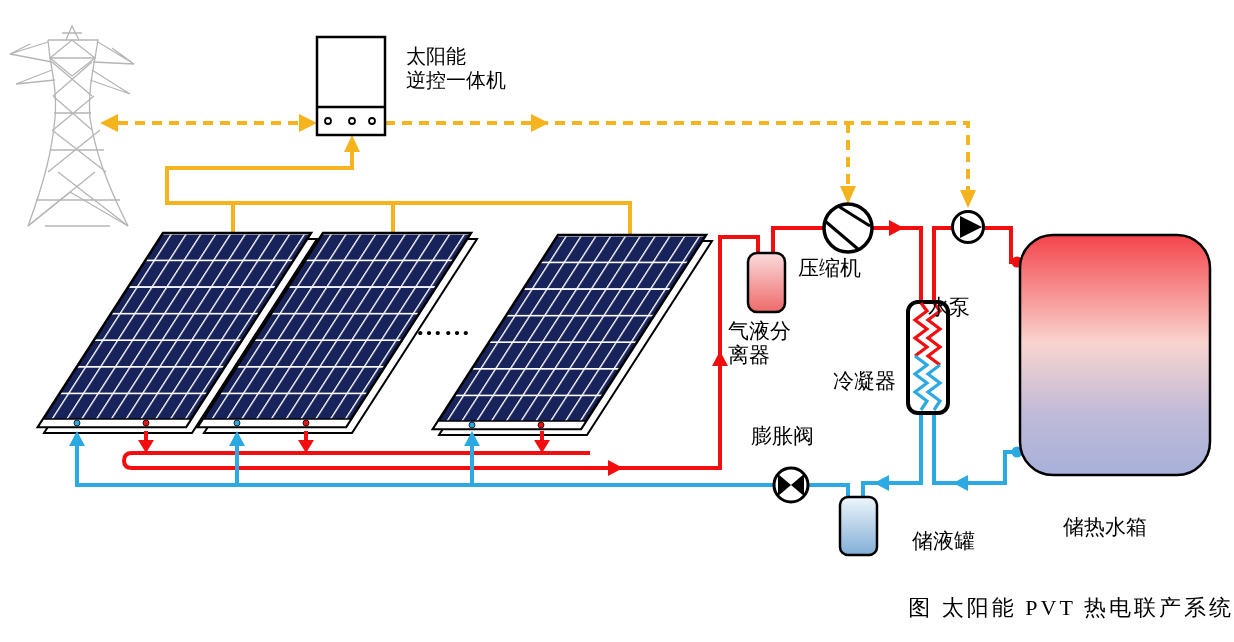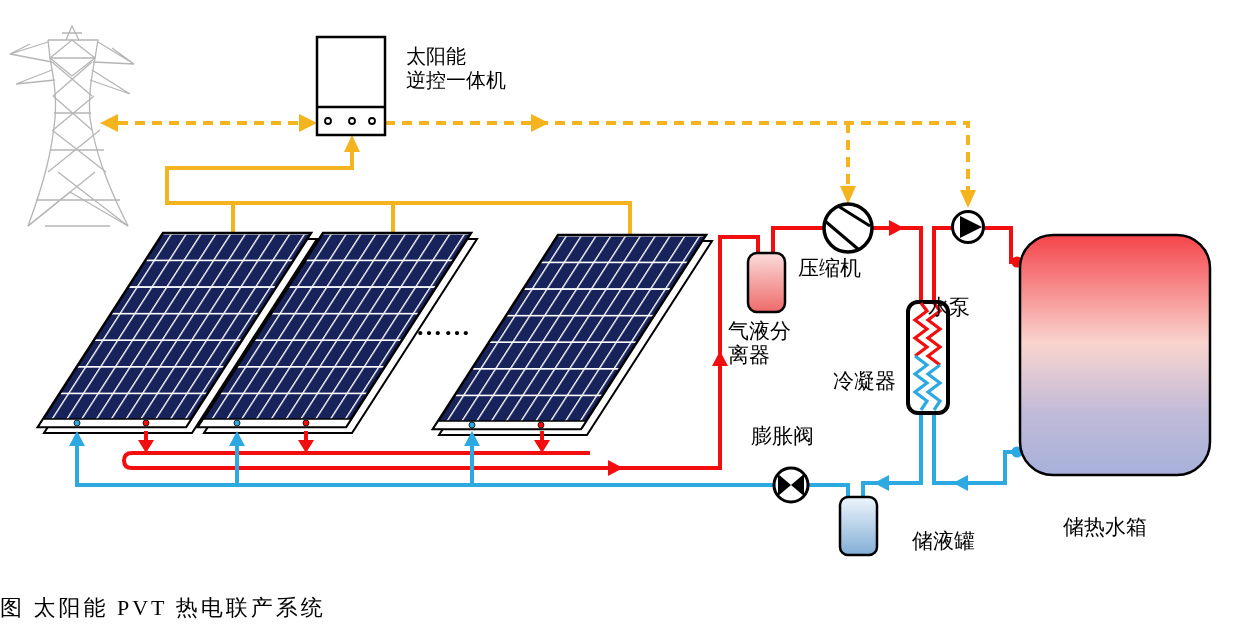--- a/index.html
+++ b/index.html
@@ -2,21 +2,21 @@
 <html style="--electric: #F5B31E; --hot: #F20D0F; --cold: #2BA9E0; --panel-cell: #17235A; --tower: #B5B5B5; --separator-top: #FBDCDC; --separator-bottom: #EE6A6A; --liquid-tank-top: #EDF5FB; --liquid-tank-bottom: #82AED6; --hot-tank-top: #F4454B; --hot-tank-mid: #F9D4CF; --hot-tank-bottom: #A7B1DA;"><head>
 <meta charset="utf-8">
 <style>
   html,body{margin:0;padding:0;background:#fff;}
   #stage{position:relative;width:1234px;height:642px;background:#fff;overflow:hidden;
          font-family:"Liberation Serif","DejaVu Serif",serif;}
   #schematic{position:absolute;left:0;top:0;}
   .lbl{position:absolute;color:#000;font-size:20px;line-height:24px;text-align:left;
        white-space:nowrap;font-family:"Liberation Serif","DejaVu Serif",serif;}
   .lbl.small{font-size:21px;}
-  .caption{position:absolute;left:0;right:0;top:593px;text-align:left;font-size:22px;
+  .caption{position:absolute;left:0;right:0;top:593px;text-align:right;font-size:22px;
            letter-spacing:3px;color:#000;}
   .dots{position:absolute;font-size:26px;font-weight:bold;letter-spacing:2px;color:#000;}
   
   .eline{fill:none;stroke:var(--electric,#F5B31E);stroke-width:4;}
   .edash{stroke-dasharray:10 7;}
   .ehead{fill:var(--electric,#F5B31E);stroke:none;}
   .hline{fill:none;stroke:var(--hot,#F20D0F);stroke-width:4;}
   .hhead{fill:var(--hot,#F20D0F);stroke:none;}
   .cline{fill:none;stroke:var(--cold,#2BA9E0);stroke-width:4;}
   .chead{fill:var(--cold,#2BA9E0);stroke:none;}

